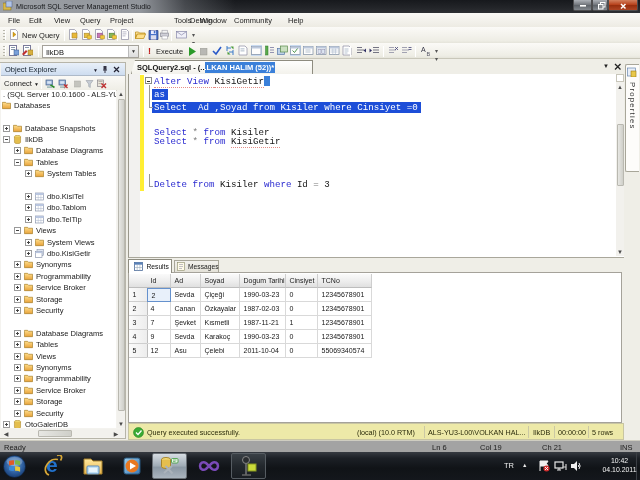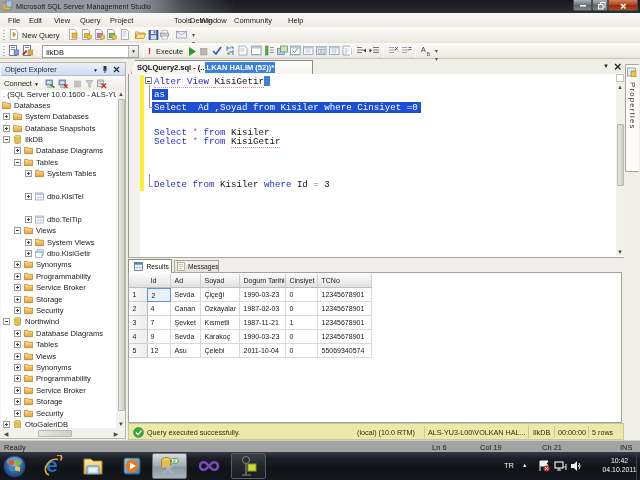--- a/index.html
+++ b/index.html
@@ -311,36 +311,20 @@
         <defs>
           <linearGradient id="tf" x1="0" y1="0" x2="0" y2="1">
             <stop offset="0" stop-color="#FFDE8C"></stop>
             <stop offset="1" stop-color="#E8A23A"></stop>
           </linearGradient>
         </defs>
         <path d="M0.5 2.5 l0-1.5 3.5-0 1 1 4.5 0 0 6 -9 0z" fill="url(#tf)" stroke="#A8812B" stroke-width="0.8"></path>
       </svg>
 <span class="lbl" style="left:13px;">Databases</span>
     </div>
-<div class="trow" style="left:0;top:21.1px;width:115px;">
-<span class="ebox p" style="left:2px;">
-        <i></i>
-        <b></b>
-      </span>
-<svg class="ic" style="left:12px" viewBox="0 0 10 9" width="10" height="9">
-        <defs>
-          <linearGradient id="tf" x1="0" y1="0" x2="0" y2="1">
-            <stop offset="0" stop-color="#FFDE8C"></stop>
-            <stop offset="1" stop-color="#E8A23A"></stop>
-          </linearGradient>
-        </defs>
-        <path d="M0.5 2.5 l0-1.5 3.5-0 1 1 4.5 0 0 6 -9 0z" fill="url(#tf)" stroke="#A8812B" stroke-width="0.8"></path>
-      </svg>
-<span class="lbl" style="left:24px;">System Databases</span>
-    </div>
 <div class="trow" style="left:0;top:32.5px;width:95px;">
 <span class="ebox p" style="left:2px;">
         <i></i>
         <b></b>
       </span>
 <svg class="ic" style="left:12px" viewBox="0 0 10 9" width="10" height="9">
         <defs>
           <linearGradient id="tf" x1="0" y1="0" x2="0" y2="1">
             <stop offset="0" stop-color="#FFDE8C"></stop>
             <stop offset="1" stop-color="#E8A23A"></stop>
@@ -412,30 +396,42 @@
         <i></i>
         <b></b>
       </span>
 <svg class="ic" style="left:34px" viewBox="0 0 9 9" width="9" height="9">
         <rect x="0.5" y="1" width="8" height="7" fill="#fff" stroke="#7a86a0" stroke-width="0.6"></rect>
         <rect x="0.5" y="1" width="8" height="2" fill="#b9c6e0"></rect>
         <path d="M3.2 3 v5 M5.9 3 v5 M0.5 5.5 h8" stroke="#aab4c8" stroke-width="0.5"></path>
       </svg>
 <span class="lbl" style="left:46px;">dbo.KisiTel</span>
     </div>
-<div class="trow" style="left:0;top:123.7px;width:115px;">
+<div class="trow" style="left:0;top:112.3px;width:115px;">
 <span class="ebox p" style="left:24px;">
         <i></i>
         <b></b>
       </span>
 <svg class="ic" style="left:34px" viewBox="0 0 9 9" width="9" height="9">
         <rect x="0.5" y="1" width="8" height="7" fill="#fff" stroke="#7a86a0" stroke-width="0.6"></rect>
         <rect x="0.5" y="1" width="8" height="2" fill="#b9c6e0"></rect>
         <path d="M3.2 3 v5 M5.9 3 v5 M0.5 5.5 h8" stroke="#aab4c8" stroke-width="0.5"></path>
       </svg>
+<span class="lbl" style="left:46px;">dbo.Tablom</span>
+    </div>
+<div class="trow" style="left:0;top:123.7px;width:115px;">
+<span class="ebox p" style="left:24px;">
+        <i></i>
+        <b></b>
+      </span>
+<svg class="ic" style="left:34px" viewBox="0 0 9 9" width="9" height="9">
+        <rect x="0.5" y="1" width="8" height="7" fill="#fff" stroke="#7a86a0" stroke-width="0.6"></rect>
+        <rect x="0.5" y="1" width="8" height="2" fill="#b9c6e0"></rect>
+        <path d="M3.2 3 v5 M5.9 3 v5 M0.5 5.5 h8" stroke="#aab4c8" stroke-width="0.5"></path>
+      </svg>
 <span class="lbl" style="left:46px;">dbo.TelTip</span>
     </div>
 <div class="trow" style="left:0;top:135.1px;width:115px;">
 <span class="ebox" style="left:13px;">
         <i></i>
       </span>
 <svg class="ic" style="left:23px" viewBox="0 0 10 9" width="10" height="9">
         <defs>
           <linearGradient id="tf" x1="0" y1="0" x2="0" y2="1">
             <stop offset="0" stop-color="#FFDE8C"></stop>
@@ -546,30 +542,20 @@
 <svg class="ic" style="left:23px" viewBox="0 0 10 9" width="10" height="9">
         <defs>
           <linearGradient id="tf" x1="0" y1="0" x2="0" y2="1">
             <stop offset="0" stop-color="#FFDE8C"></stop>
             <stop offset="1" stop-color="#E8A23A"></stop>
           </linearGradient>
         </defs>
         <path d="M0.5 2.5 l0-1.5 3.5-0 1 1 4.5 0 0 6 -9 0z" fill="url(#tf)" stroke="#A8812B" stroke-width="0.8"></path>
       </svg>
 <span class="lbl" style="left:35px;">Security</span>
-    </div>
-<div class="trow" style="left:0;top:226.3px;width:115px;">
-<span class="ebox" style="left:2px;">
-        <i></i>
-      </span>
-<svg class="ic" style="left:12px" viewBox="0 0 9 10" width="9" height="10">
-        <ellipse cx="4.5" cy="2" rx="3.4" ry="1.6" fill="#F2DC7A" stroke="#A8852B" stroke-width="0.6"></ellipse>
-        <path d="M1.1 2 v6 a3.4 1.6 0 0 0 6.8 0 v-6" fill="#E4BE4E" stroke="#A8852B" stroke-width="0.6"></path>
-      </svg>
-<span class="lbl" style="left:24px;">Northwind</span>
     </div>
 <div class="trow" style="left:0;top:237.7px;width:115px;">
 <span class="ebox p" style="left:13px;">
         <i></i>
         <b></b>
       </span>
 <svg class="ic" style="left:23px" viewBox="0 0 10 9" width="10" height="9">
         <defs>
           <linearGradient id="tf" x1="0" y1="0" x2="0" y2="1">
             <stop offset="0" stop-color="#FFDE8C"></stop>

